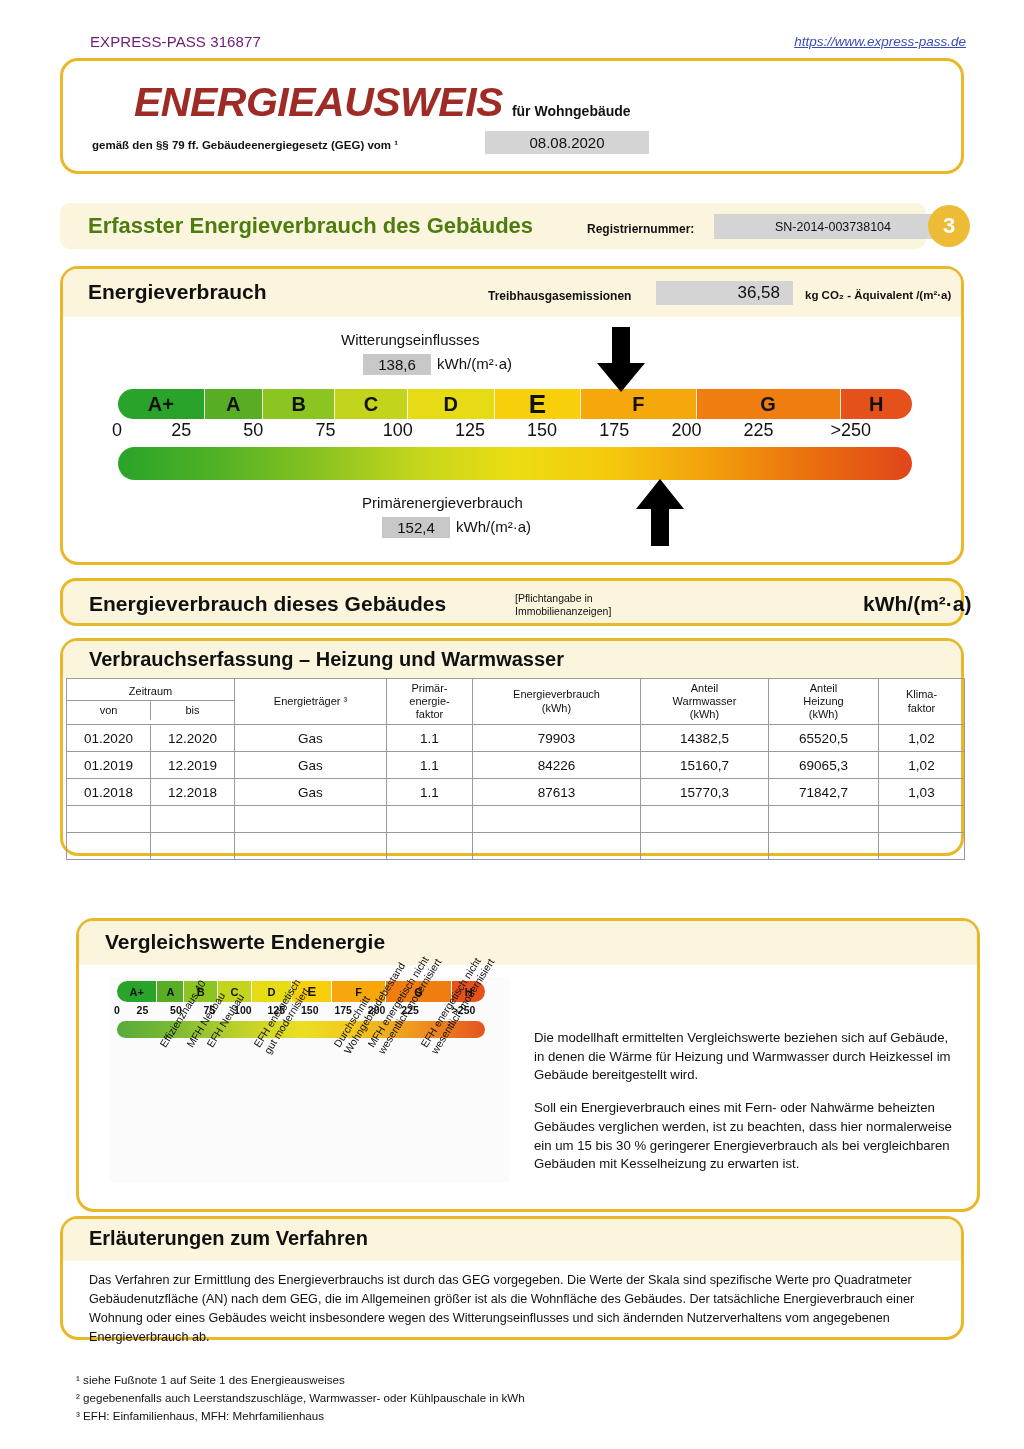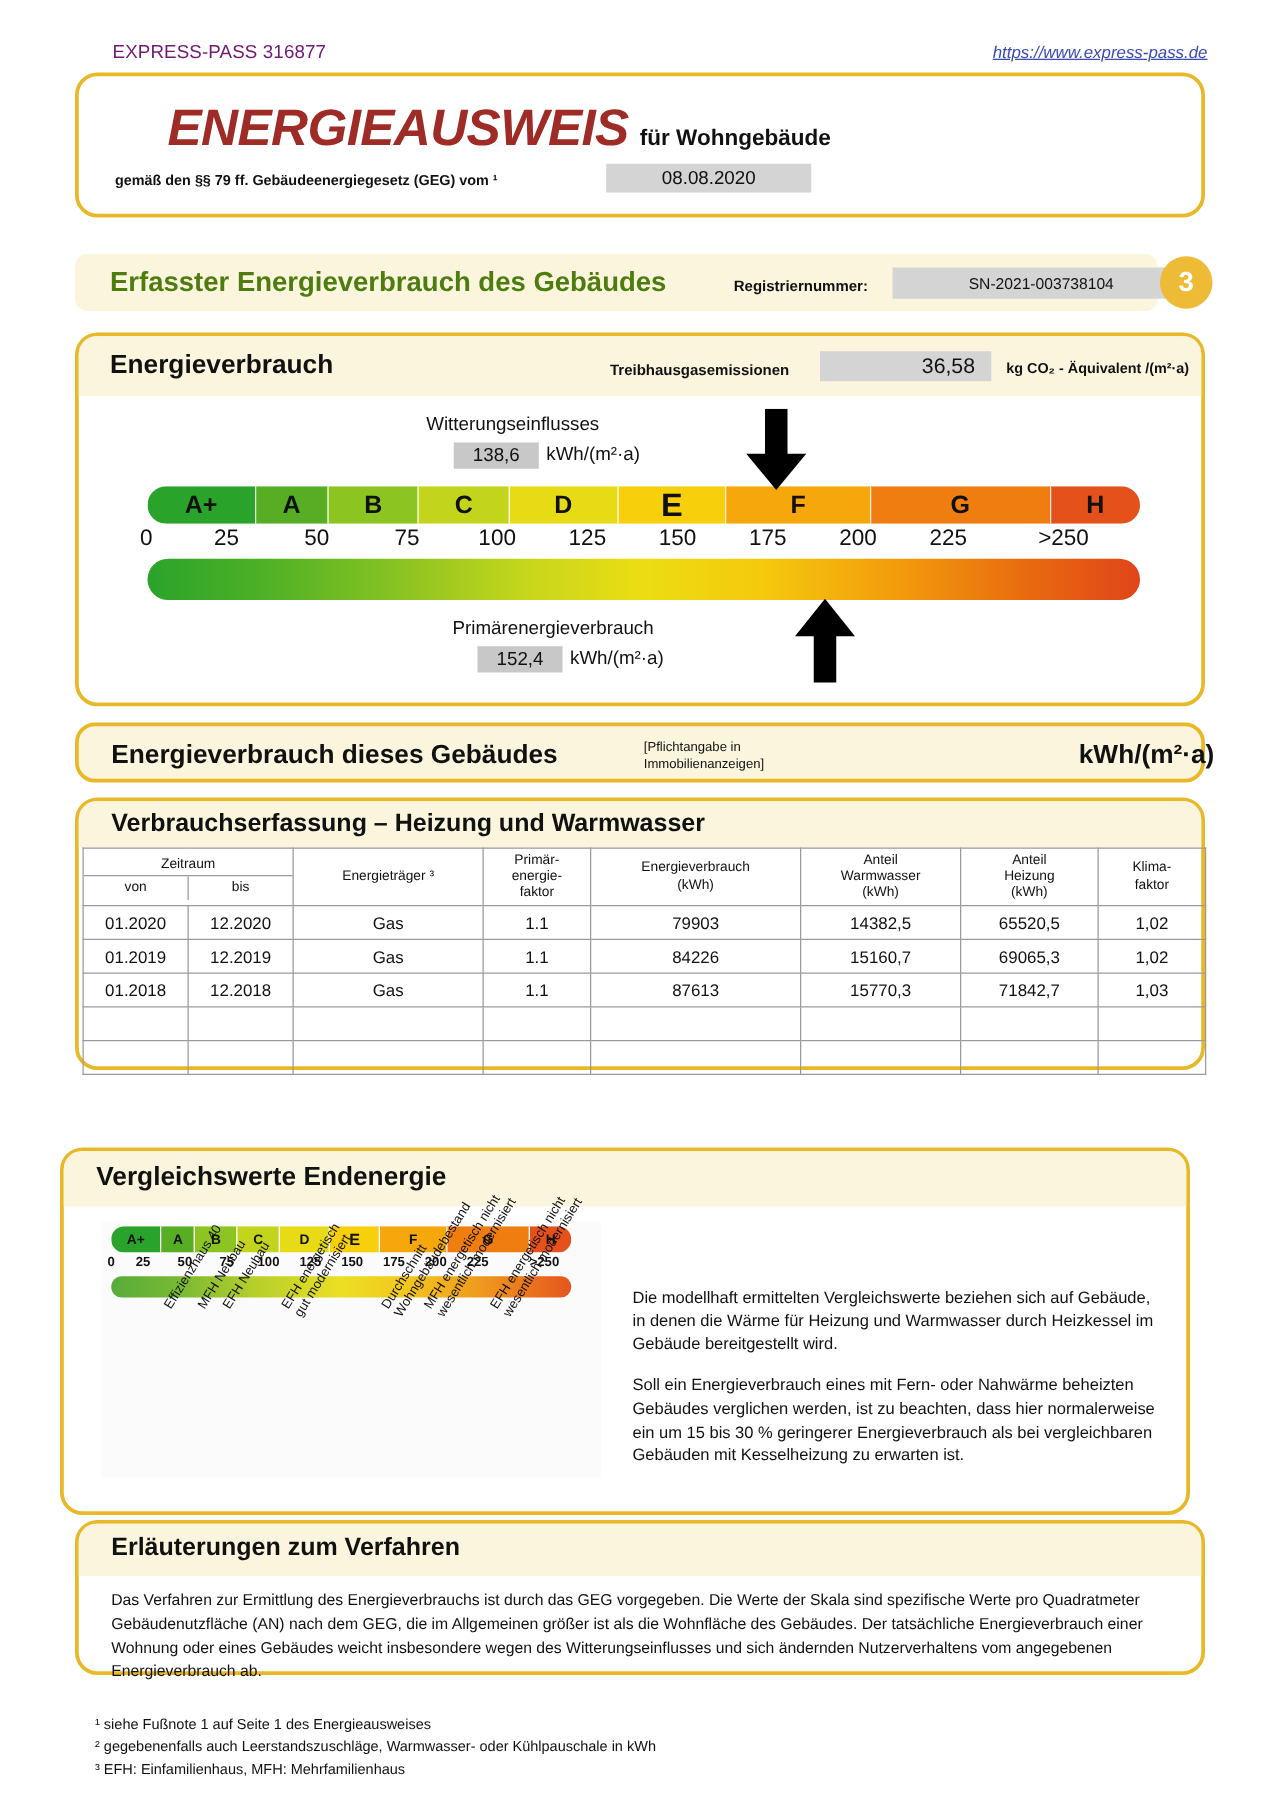--- a/index.html
+++ b/index.html
@@ -21,21 +21,21 @@
 
   
   .box{position:absolute;border:3px solid #e8b828;border-radius:18px;background:#ffffff;
        box-sizing:border-box;}
 
   
   .hdr{left:60px;top:58px;width:904px;height:116px;}
   .hdr-title{position:absolute;left:27px;top:21px;display:flex;align-items:baseline;}
   .ea-word{font-size:41px;font-weight:bold;font-style:italic;color:#9e2b25;
            letter-spacing:-0.5px;line-height:1;margin-left:44px;}
-  .ea-sub{font-size:18px;font-weight:bold;color:#111;margin-left:9px;line-height:1;}
+  .ea-sub{font-size:14px;font-weight:bold;color:#111;margin-left:9px;line-height:1;}
   .hdr-legal{position:absolute;left:29px;top:78px;font-size:11.5px;font-weight:bold;color:#111;}
   .hdr-date{position:absolute;left:422px;top:70px;width:164px;height:23px;background:#d4d4d4;
             display:flex;align-items:center;justify-content:center;font-size:15px;color:#111;}
 
   
   .regstrip{position:absolute;left:60px;top:203px;width:866px;height:46px;background:#fbf5de;
             border-radius:10px;}
   .reg-title{position:absolute;left:28px;top:10px;font-size:22px;font-weight:bold;color:#4d7c0f;}
   .reg-label{position:absolute;left:527px;top:19px;font-size:12px;font-weight:bold;color:#111;}
   .reg-value{position:absolute;left:654px;top:11px;width:238px;height:25px;background:#d4d4d4;
@@ -107,21 +107,21 @@
   table.data td{height:26px;}
   .zt-top{border-bottom:1px solid #9a9a9a;font-size:11px;padding:2px 0;}
   .th-split{padding:0 !important;}
   .th-split .lo{display:flex;}
   .th-split .lo>div{flex:1;padding:3px 0;font-size:11px;}
   .th-split .lo>div:first-child{border-right:1px solid #9a9a9a;}
   td.per{font-size:15px;}
   td.left{text-align:left;padding-left:12px;font-size:13px;}
 
   
-  .cmp{left:48px;top:918px;width:904px;height:294px;}
+  .cmp{left:76px;top:918px;width:904px;height:294px;}
   .cmp-head{position:absolute;left:0;top:0;right:0;height:44px;background:#fbf5de;
             border-radius:14px 14px 0 0;}
   .cmp-title{position:absolute;left:26px;top:9px;font-size:21px;font-weight:bold;color:#111;}
 
   .mini{position:absolute;left:30px;top:56px;width:400px;height:205px;background:#fbfbfb;}
   .mini-band{position:absolute;left:8px;top:4px;width:368px;height:21px;border-radius:11px;
              overflow:hidden;display:flex;}
   .mini-band .seg{display:flex;align-items:center;justify-content:center;font-weight:bold;
                   font-size:11px;color:#111;}
   .mini-band .seg + .seg{border-left:1.5px solid #fff;}
@@ -165,21 +165,21 @@
       <span class="ea-word">ENERGIEAUSWEIS</span>
       <span class="ea-sub">für Wohngebäude</span>
     </div>
     <div class="hdr-legal">gemäß den §§ 79 ff. Gebäudeenergiegesetz (GEG) vom ¹</div>
     <div class="hdr-date">08.08.2020</div>
   </div>
 
   <div class="regstrip">
     <div class="reg-title">Erfasster Energieverbrauch des Gebäudes</div>
     <div class="reg-label">Registriernummer:</div>
-    <div class="reg-value">SN-2021-003738104</div>
+    <div class="reg-value">SN-2014-003738104</div>
   </div>
   <div class="badge3">3</div>
 
   <div class="box cons">
     <div class="cons-head"></div>
     <div class="cons-title">Energieverbrauch</div>
     <div class="thg-label">Treibhausgasemissionen</div>
     <div class="thg-value">36,58</div>
     <div class="thg-unit">kg CO₂ - Äquivalent  /(m²·a)</div>
 

